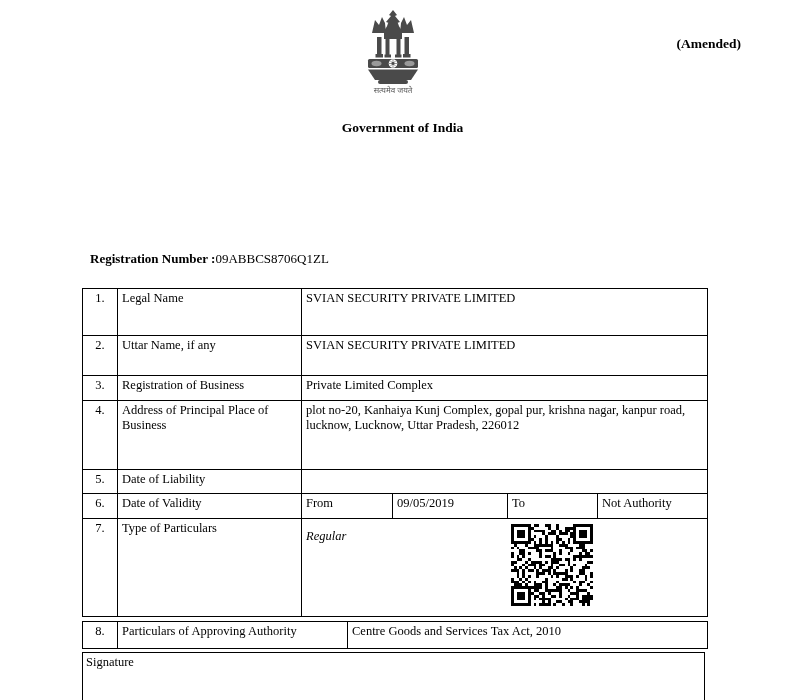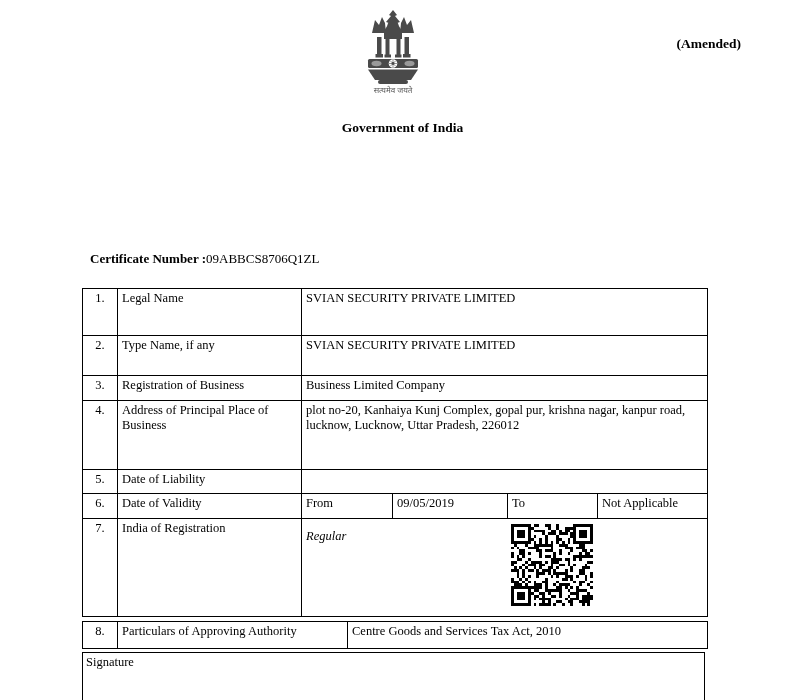--- a/index.html
+++ b/index.html
@@ -78,69 +78,69 @@
 
       <text x="33" y="85" text-anchor="middle" font-size="8" fill="#555555">सत्यमेव जयते</text>
     </svg>
   </div>
 
   <div class="header-block">
     <p class="gov">Government of India</p>
   </div>
 
   <div class="regnum">
-    <span class="lbl">Certificate Number :</span><span>09ABBCS8706Q1ZL</span>
+    <span class="lbl">Registration Number :</span><span>09ABBCS8706Q1ZL</span>
   </div>
 
   <table class="main-table">
     <colgroup>
       <col style="width:35px">
         <col style="width:184px">
         <col style="width:91px">
       <col style="width:115px">
         <col style="width:90px">
         <col style="width:110px">
     </colgroup>
     <tbody>
         <tr class="r1">
       <td class="num">1.</td>
       <td>Legal Name</td>
       <td colspan="4">SVIAN SECURITY PRIVATE LIMITED</td>
     </tr>
     <tr class="r2">
       <td class="num">2.</td>
-      <td>Type Name, if any</td>
+      <td>Uttar Name, if any</td>
       <td colspan="4">SVIAN SECURITY PRIVATE LIMITED</td>
     </tr>
     <tr class="r3">
       <td class="num">3.</td>
       <td>Registration of Business</td>
-      <td colspan="4">Business Limited Company</td>
+      <td colspan="4">Private Limited Complex</td>
     </tr>
     <tr class="r4">
       <td class="num">4.</td>
       <td>Address of Principal Place of Business</td>
       <td colspan="4">plot no-20, Kanhaiya Kunj Complex, gopal pur, krishna nagar, kanpur road, lucknow, Lucknow, Uttar Pradesh, 226012</td>
     </tr>
     <tr class="r5">
       <td class="num">5.</td>
       <td>Date of Liability</td>
       <td colspan="4"></td>
     </tr>
     <tr class="r6">
       <td class="num">6.</td>
       <td>Date of Validity</td>
       <td>From</td>
       <td>09/05/2019</td>
       <td>To</td>
-      <td>Not Applicable</td>
+      <td>Not Authority</td>
     </tr>
     <tr class="r7">
       <td class="num">7.</td>
-      <td>India of Registration</td>
+      <td>Type of Particulars</td>
       <td colspan="4" class="reg-cell">
         <span>Regular</span>
         <div class="qr">
           <svg viewBox="0 0 82 82" shape-rendering="crispEdges" fill="#000" xmlns="http://www.w3.org/2000/svg">
                 <rect x="0.00" y="0.00" width="2.83" height="2.83"></rect>
                 <rect x="2.83" y="0.00" width="2.83" height="2.83"></rect>
                 <rect x="5.66" y="0.00" width="2.83" height="2.83"></rect>
                 <rect x="8.48" y="0.00" width="2.83" height="2.83"></rect>
                 <rect x="11.31" y="0.00" width="2.83" height="2.83"></rect>
                 <rect x="14.14" y="0.00" width="2.83" height="2.83"></rect>

